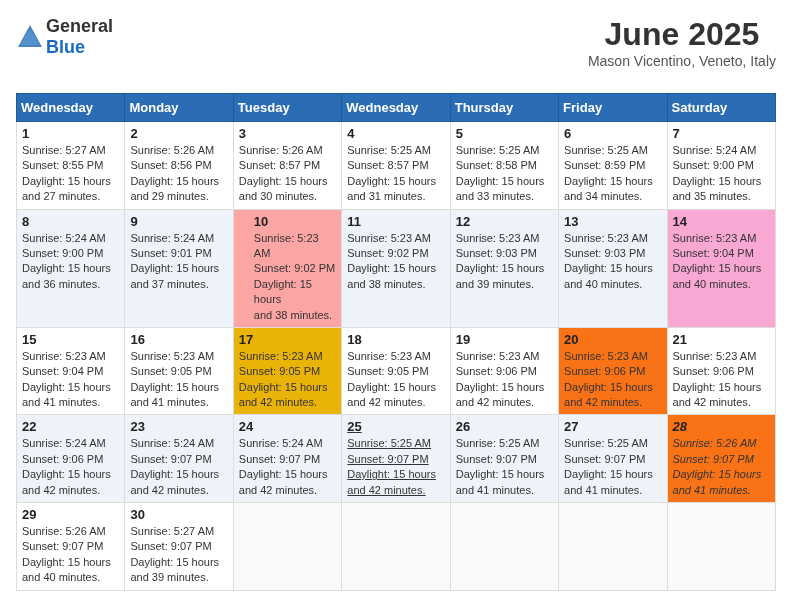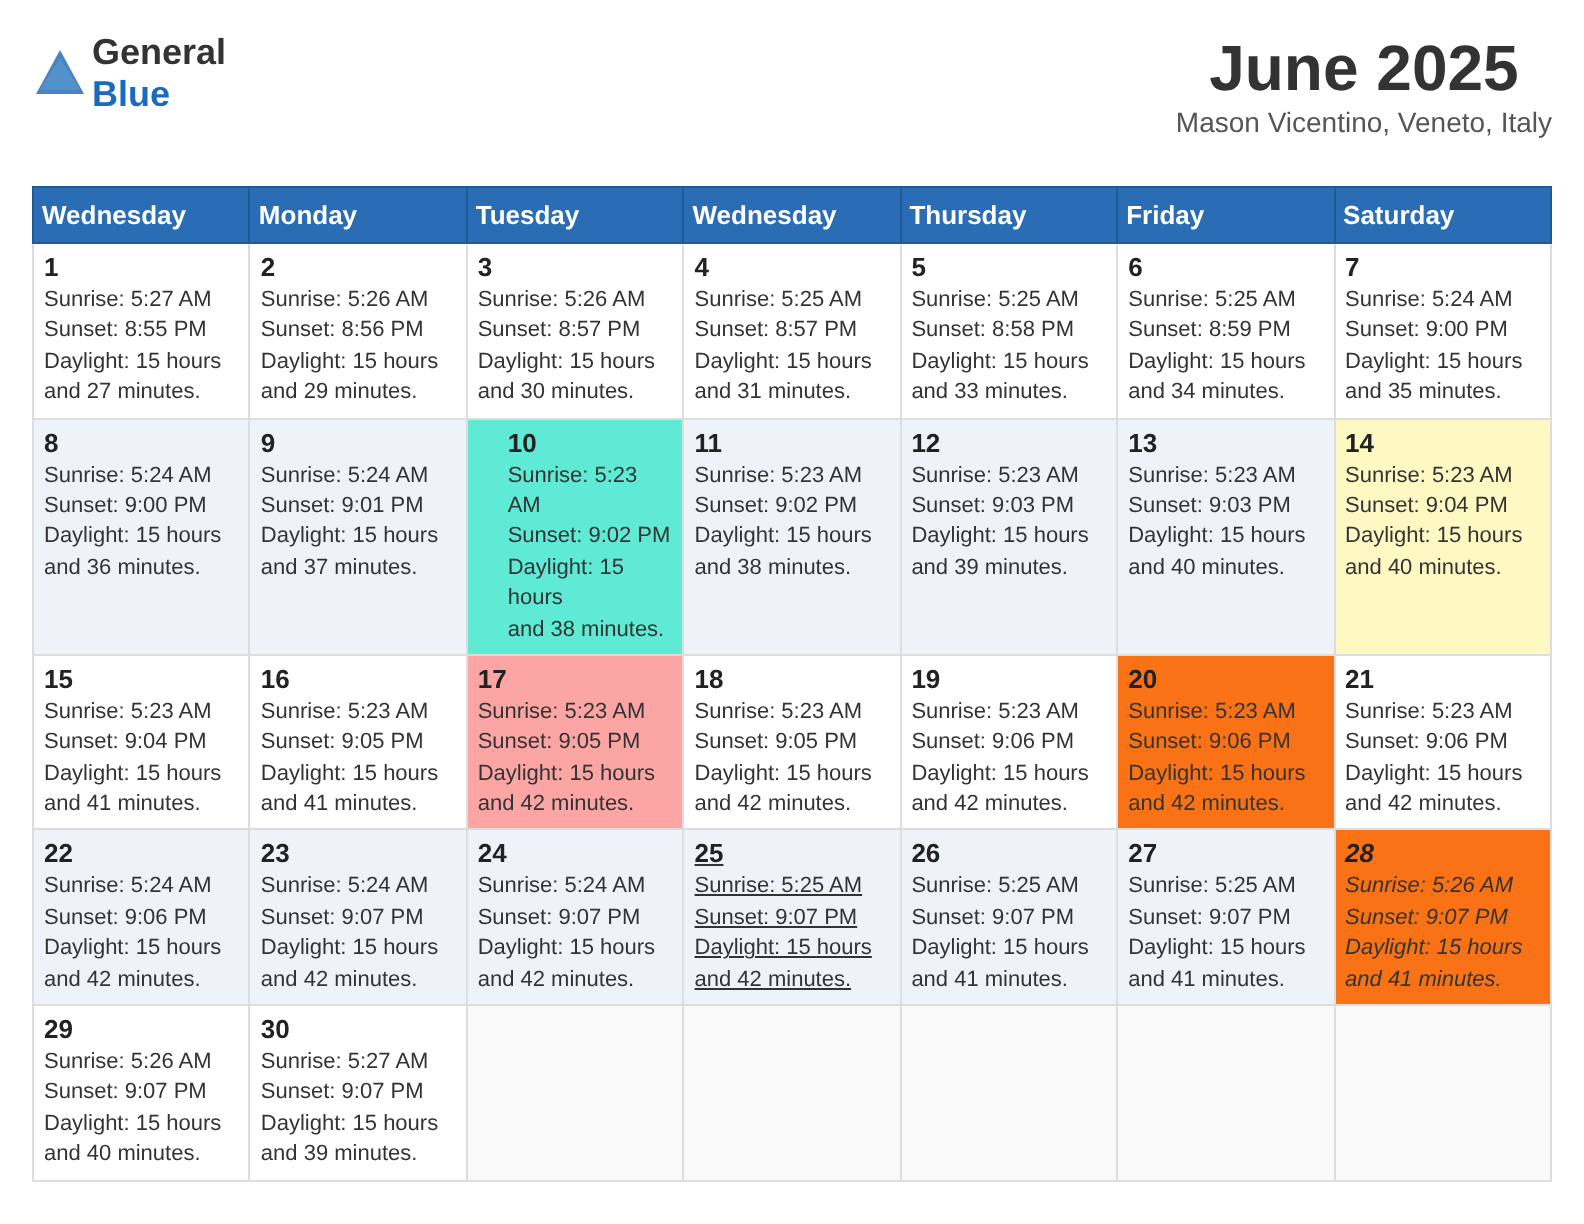--- a/index.html
+++ b/index.html
@@ -182,21 +182,21 @@
 Daylight: 15 hours
 and 36 minutes.</div>
         </td>
         <td style="background-color: rgb(238, 243, 250);">
           <span class="day-number">9</span>
           <div class="day-info" style="white-space: pre-line;">Sunrise: 5:24 AM
 Sunset: 9:01 PM
 Daylight: 15 hours
 and 37 minutes.</div>
         </td>
-        <td style="background-color: #5eead4; padding-left: 20px;">
+        <td style="background-color: #fca5a5; padding-left: 20px;">
           <span class="day-number">10</span>
           <div class="day-info" style="white-space: pre-line;">Sunrise: 5:23 AM
 Sunset: 9:02 PM
 Daylight: 15 hours
 and 38 minutes.</div>
         </td>
         <td style="background-color: rgb(238, 243, 250);">
           <span class="day-number">11</span>
           <div class="day-info" style="white-space: pre-line;">Sunrise: 5:23 AM
 Sunset: 9:02 PM
@@ -210,21 +210,21 @@
 Daylight: 15 hours
 and 39 minutes.</div>
         </td>
         <td style="background-color: rgb(238, 243, 250);">
           <span class="day-number">13</span>
           <div class="day-info" style="white-space: pre-line;">Sunrise: 5:23 AM
 Sunset: 9:03 PM
 Daylight: 15 hours
 and 40 minutes.</div>
         </td>
-        <td style="background-color: #fef9c3;">
+        <td style="background-color: #f9a8d4;">
           <span class="day-number">14</span>
           <div class="day-info" style="white-space: pre-line;">Sunrise: 5:23 AM
 Sunset: 9:04 PM
 Daylight: 15 hours
 and 40 minutes.</div>
         </td>
       </tr>
       <tr style="background-color: rgb(255, 255, 255);">
         <td style="background-color: rgb(255, 255, 255);">
           <span class="day-number">15</span>
@@ -233,21 +233,21 @@
 Daylight: 15 hours
 and 41 minutes.</div>
         </td>
         <td style="background-color: rgb(255, 255, 255);">
           <span class="day-number">16</span>
           <div class="day-info" style="white-space: pre-line;">Sunrise: 5:23 AM
 Sunset: 9:05 PM
 Daylight: 15 hours
 and 41 minutes.</div>
         </td>
-        <td style="background-color: #fca5a5;">
+        <td style="background-color: #eab308;">
           <span class="day-number">17</span>
           <div class="day-info" style="white-space: pre-line;">Sunrise: 5:23 AM
 Sunset: 9:05 PM
 Daylight: 15 hours
 and 42 minutes.</div>
         </td>
         <td style="background-color: rgb(255, 255, 255);">
           <span class="day-number">18</span>
           <div class="day-info" style="white-space: pre-line;">Sunrise: 5:23 AM
 Sunset: 9:05 PM

